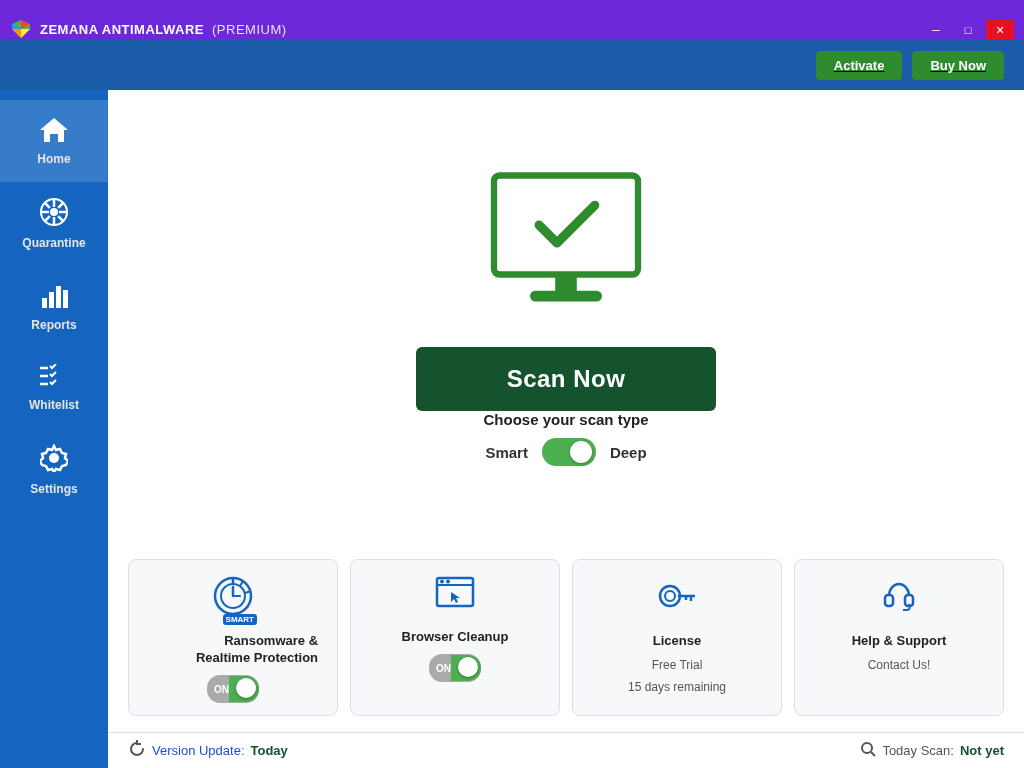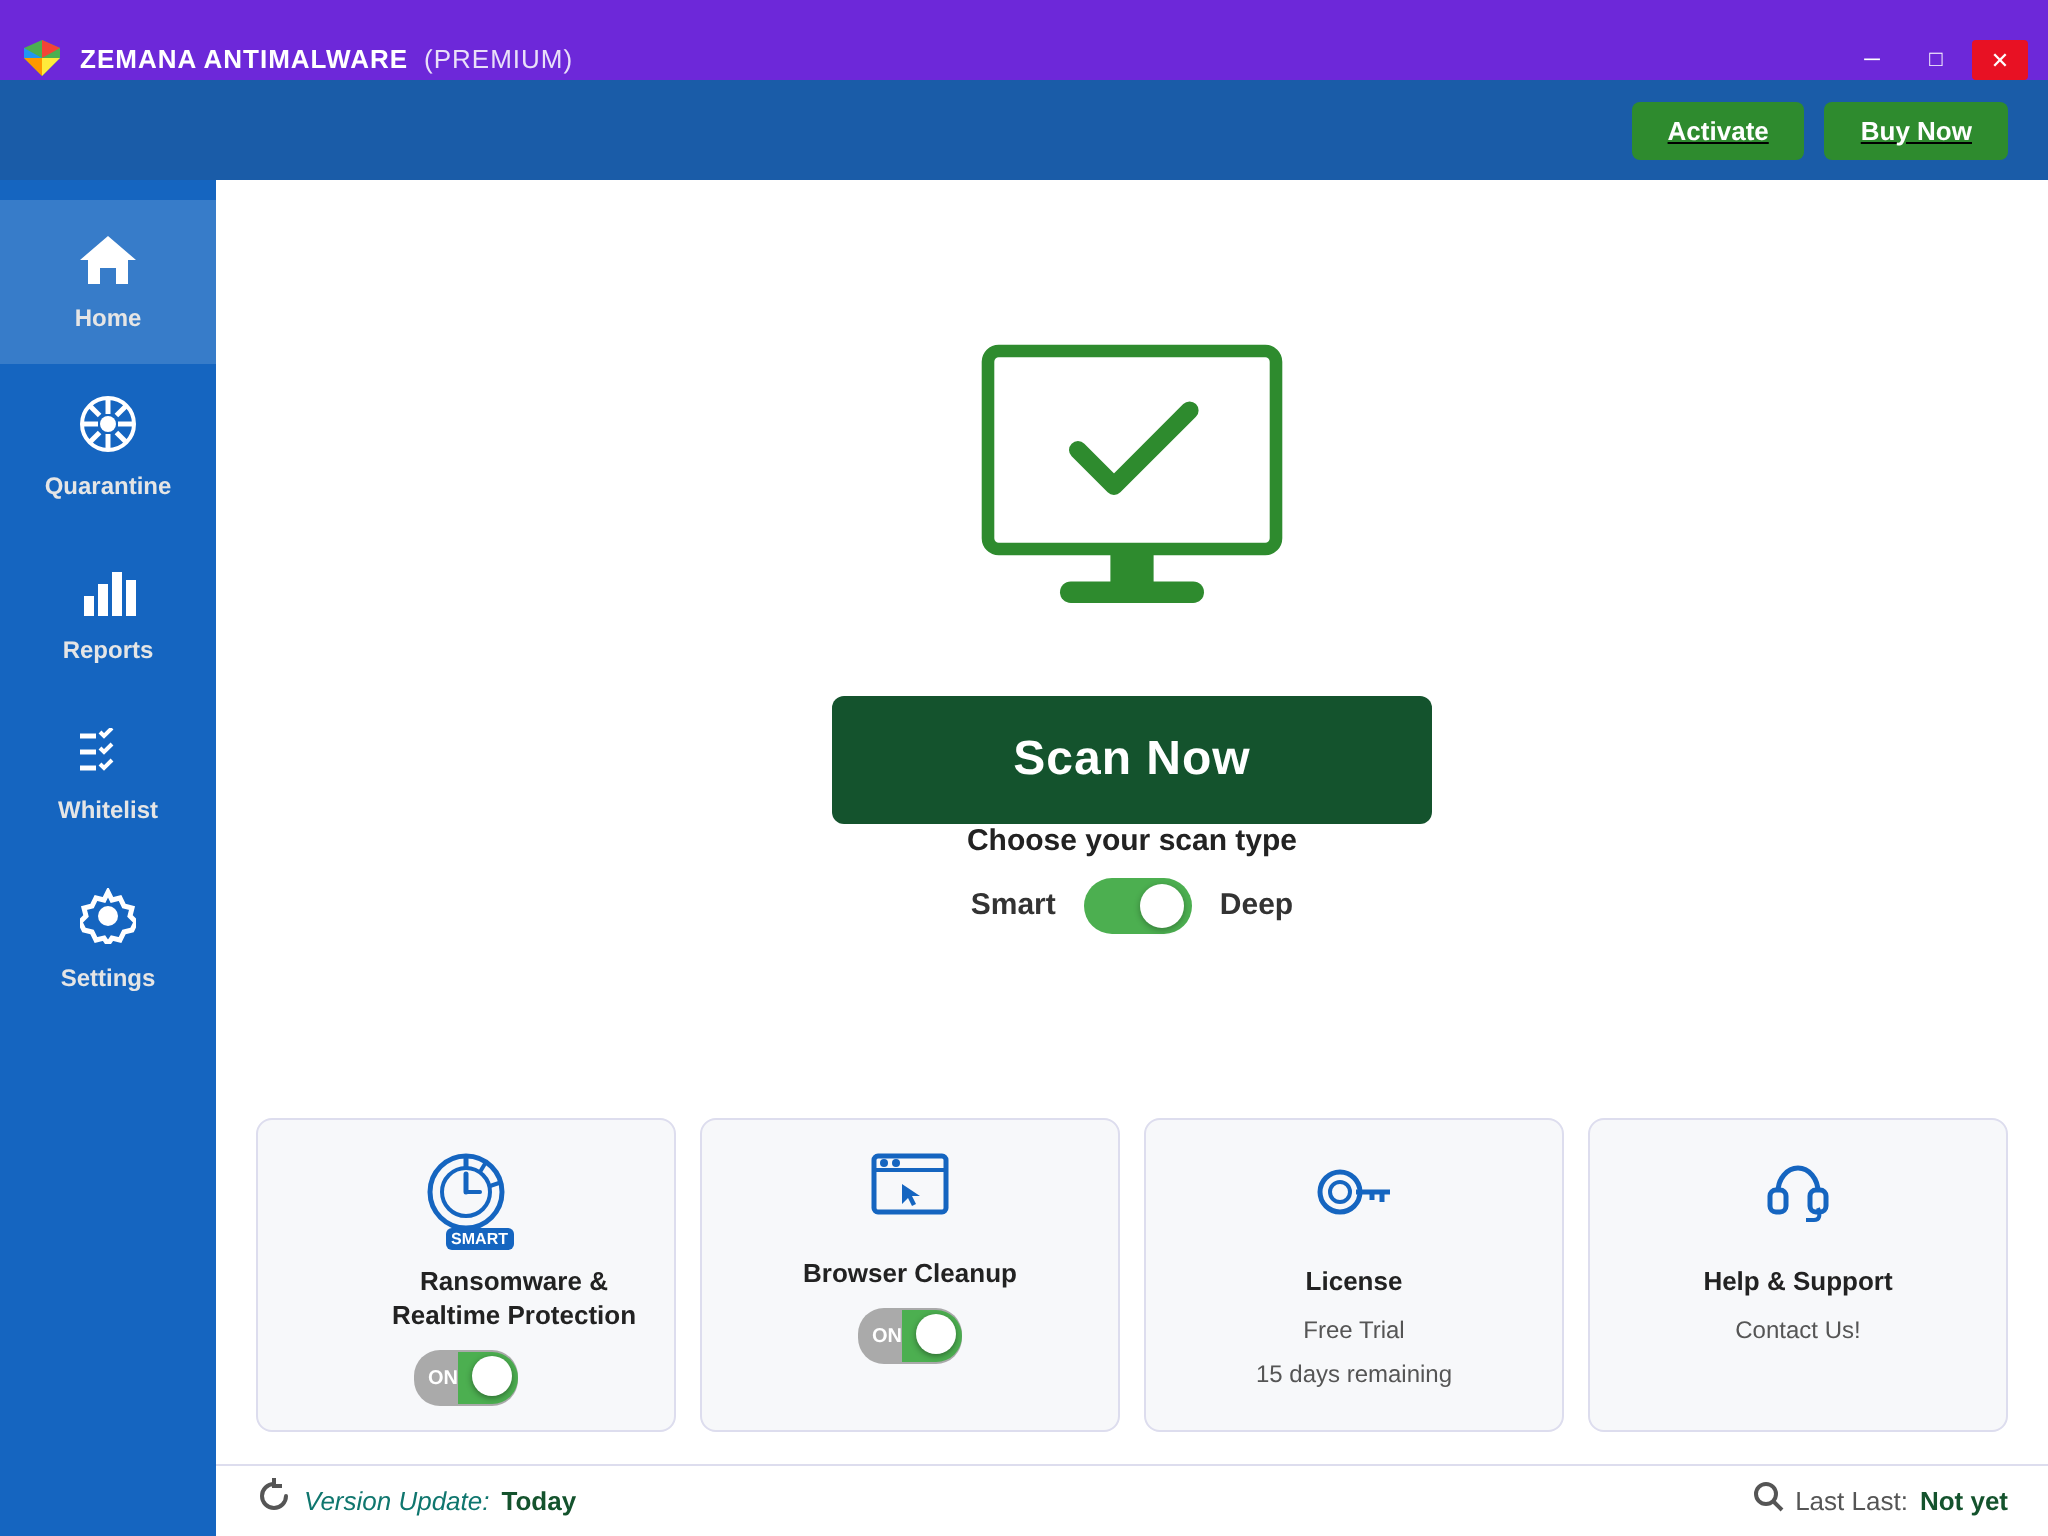--- a/index.html
+++ b/index.html
@@ -473,21 +473,21 @@
             <circle cx="20" cy="20" r="12" fill="none" stroke="#1565c0" stroke-width="2"></circle>
             <line x1="20" y1="2" x2="20" y2="8" stroke="#1565c0" stroke-width="2.5"></line>
             <line x1="30" y1="5" x2="27" y2="10" stroke="#1565c0" stroke-width="2"></line>
             <line x1="38" y1="15" x2="32" y2="17" stroke="#1565c0" stroke-width="2"></line>
 
             <line x1="20" y1="20" x2="20" y2="11" stroke="#1565c0" stroke-width="2.5" stroke-linecap="round"></line>
             <line x1="20" y1="20" x2="27" y2="20" stroke="#1565c0" stroke-width="2" stroke-linecap="round"></line>
           </svg>
           <span class="smart-badge">SMART</span>
         </div>
-        <span class="feature-title" style="text-align:center;margin-left:48px;">Ransomware &amp;<br>Realtime Protection</span>
+        <span class="feature-title" style="text-align:right;margin-left:48px;">Ransomware &amp;<br>Realtime Protection</span>
 
         <div class="card-toggle">
           <div class="card-toggle-track on">
             <span class="card-toggle-label">ON</span>
             <div class="card-toggle-on-area"></div>
             <div class="card-toggle-thumb"></div>
           </div>
         </div>
       </div>
 
@@ -549,29 +549,29 @@
     </div>
 
     <div class="status-bar">
       <div class="status-item">
         <span class="status-icon">
           <svg width="18" height="18" viewBox="0 0 18 18" fill="none" stroke="#555" stroke-width="2">
             <path d="M15,9 A6,6 0 1,1 9,3" stroke-linecap="round"></path>
             <polyline points="9,0 9,4 13,4" fill="none" stroke="#555" stroke-width="2"></polyline>
           </svg>
         </span>
-        <span style="color:#0f766e;font-style:italic;">Version Update:</span>
+        <span style="color:#1d4ed8;">Version Update:</span>
         <span class="status-value">Today</span>
       </div>
       <div class="status-item">
         <span class="status-icon">
           <svg width="16" height="16" viewBox="0 0 16 16" fill="none" stroke="#555" stroke-width="2">
             <circle cx="7" cy="7" r="5"></circle>
             <line x1="11" y1="11" x2="15" y2="15"></line>
           </svg>
         </span>
-        <span style="color:#555;">Last Last:</span>
+        <span style="color:#555;">Today Scan:</span>
         <span class="status-value">Not yet</span>
       </div>
     </div>
 
   </div>
 </div>
 
 </body></html>

